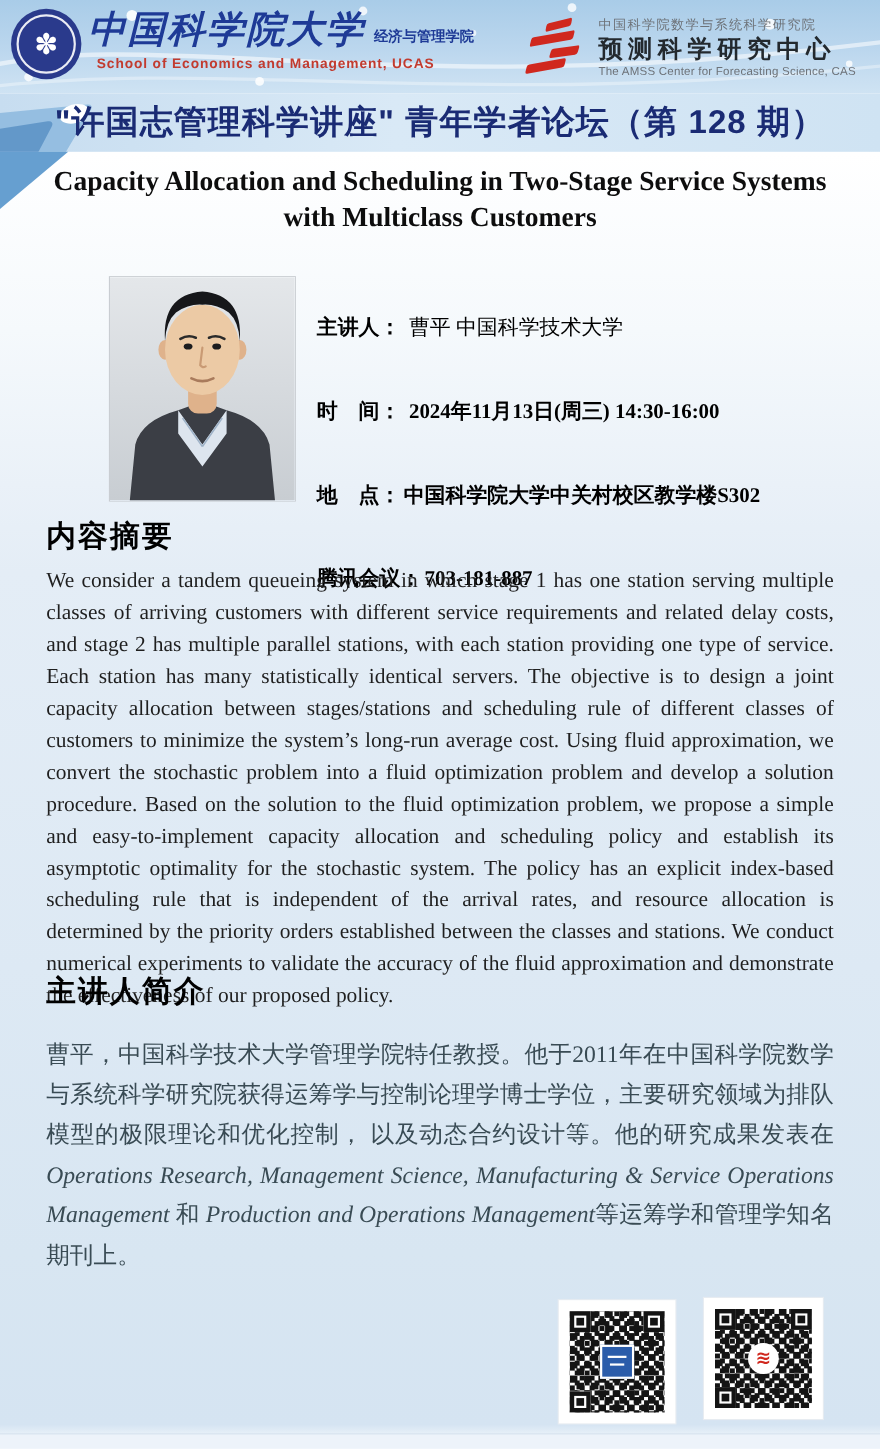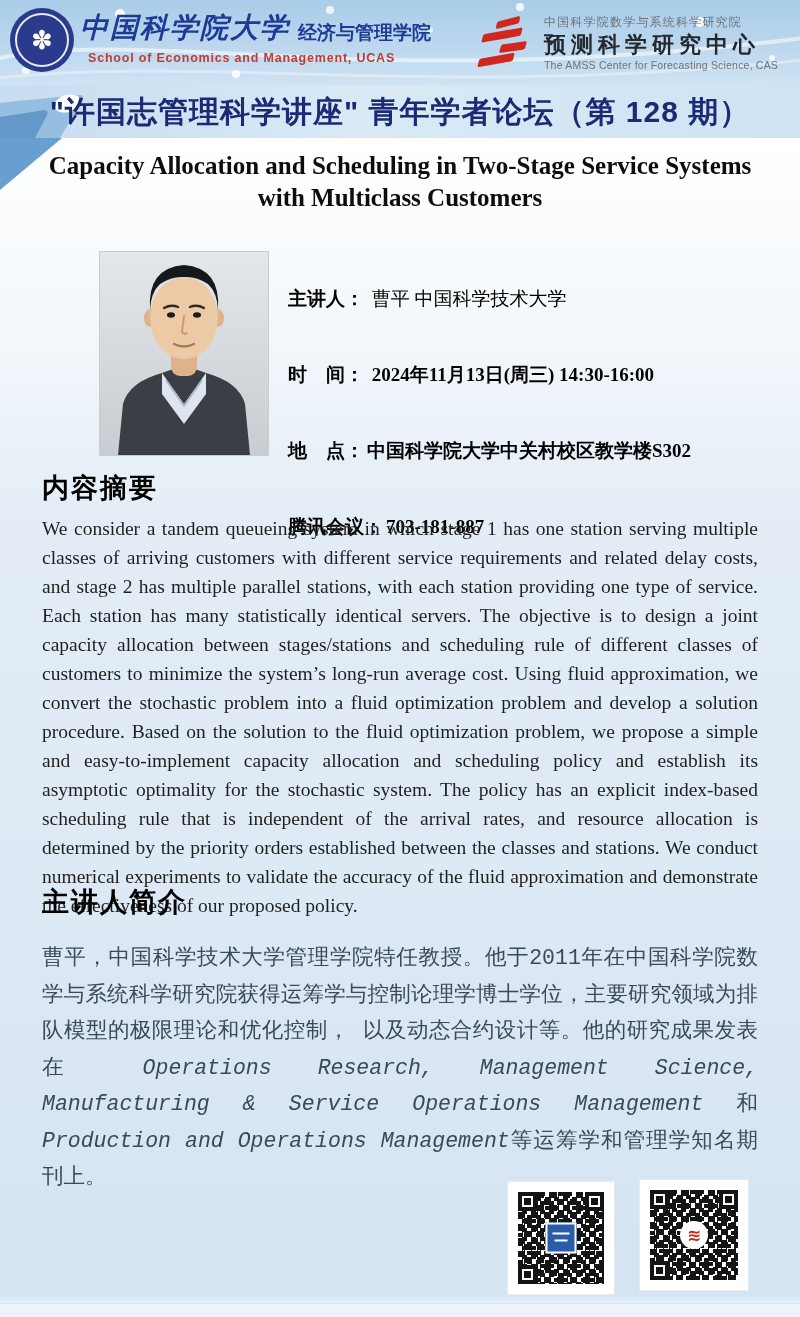--- a/index.html
+++ b/index.html
@@ -14,22 +14,22 @@
     background:linear-gradient(180deg,#a9cce8 0%,#bcd7ee 55%,#cfe3f3 100%);}
   .header-deco{position:absolute;inset:0;pointer-events:none;}
   .logo-left{position:absolute;left:10px;top:8px;display:flex;align-items:flex-start;}
   .emblem{position:relative;width:64px;height:64px;border-radius:50%;background:#2a3a8c;
     display:flex;align-items:center;justify-content:center;flex:0 0 auto;}
   .emblem::before{content:"";position:absolute;inset:5px;border:2px solid rgba(255,255,255,.9);border-radius:50%;}
   .emblem-flower{color:#fff;font-size:26px;line-height:1;}
   .logo-left-text{margin-left:6px;}
   .uni-row{display:flex;align-items:flex-end;white-space:nowrap;}
   .uni-name{font-family:"Liberation Serif","DejaVu Serif",serif;font-style:italic;font-weight:700;
-    font-size:28px;line-height:40px;color:#1e3a96;letter-spacing:2px;}
-  .school-cn{font-weight:700;font-size:19px;line-height:30px;color:#1e3a96;margin-left:8px;}
+    font-size:34px;line-height:40px;color:#1e3a96;letter-spacing:2px;}
+  .school-cn{font-weight:700;font-size:13px;line-height:30px;color:#1e3a96;margin-left:8px;}
   .school-en{font-size:12.5px;letter-spacing:.8px;color:#c23b2f;font-weight:700;margin:3px 0 16px 8px;white-space:nowrap;}
   .logo-right{position:absolute;left:474px;top:14px;display:flex;align-items:center;}
   .amss-mark{position:relative;width:62px;height:54px;flex:0 0 auto;}
   .amss-mark i{position:absolute;background:#d0281e;border-radius:2px;display:block;}
   .amss-mark .m1{width:24px;height:7px;left:22px;top:3px;transform:rotate(-14deg) skewX(-24deg);}
   .amss-mark .m2{width:40px;height:8px;left:8px;top:15px;transform:rotate(-10deg) skewX(-24deg);}
   .amss-mark .m3{width:26px;height:8px;left:26px;top:27px;transform:rotate(-8deg) skewX(-24deg);}
   .amss-mark .m4{width:36px;height:8px;left:4px;top:40px;transform:rotate(-10deg) skewX(-24deg);}
   .logo-right-text{margin-left:8px;}
   .inst-cn{font-size:12px;color:#6d7278;letter-spacing:1.2px;white-space:nowrap;}
@@ -62,21 +62,21 @@
   .info-row.valbold .info-value{font-weight:700;}
   
   .sec-heading{position:absolute;left:42px;margin:0;font-weight:900;font-size:27px;line-height:32px;
     color:#000;letter-spacing:2px;font-family:"DejaVu Sans","Liberation Sans",sans-serif;}
   .abstract-heading{top:472px;}
   .abstract-text{position:absolute;left:42px;top:514px;width:716px;margin:0;
     font-family:"Liberation Serif","DejaVu Serif",serif;font-size:19.5px;line-height:29px;
     color:#1f1f1f;text-align:justify;}
   .bio-heading{top:886px;}
   .bio-text{position:absolute;left:42px;top:940px;width:716px;margin:0;
-    font-family:Liberation Mono, monospace;font-size:21.5px;line-height:36.5px;
+    font-family:Liberation Serif, serif;font-size:21.5px;line-height:36.5px;
     color:#394b54;text-align:justify;}
   .bio-text .it{font-style:italic;}
   
   .qr{position:absolute;background:#ffffff;box-shadow:0 0 0 1px #e7ecf1;}
   .qr-left{left:508px;top:1182px;width:106px;height:112px;}
   .qr-right{left:640px;top:1180px;width:108px;height:110px;}
   .qr-pattern{position:absolute;inset:10px;
     background-image:repeating-conic-gradient(#141414 0% 25%,transparent 0% 50%),
                      repeating-conic-gradient(#141414 0% 25%,#ffffff 0% 50%);
     background-size:9px 9px,13px 13px;}

